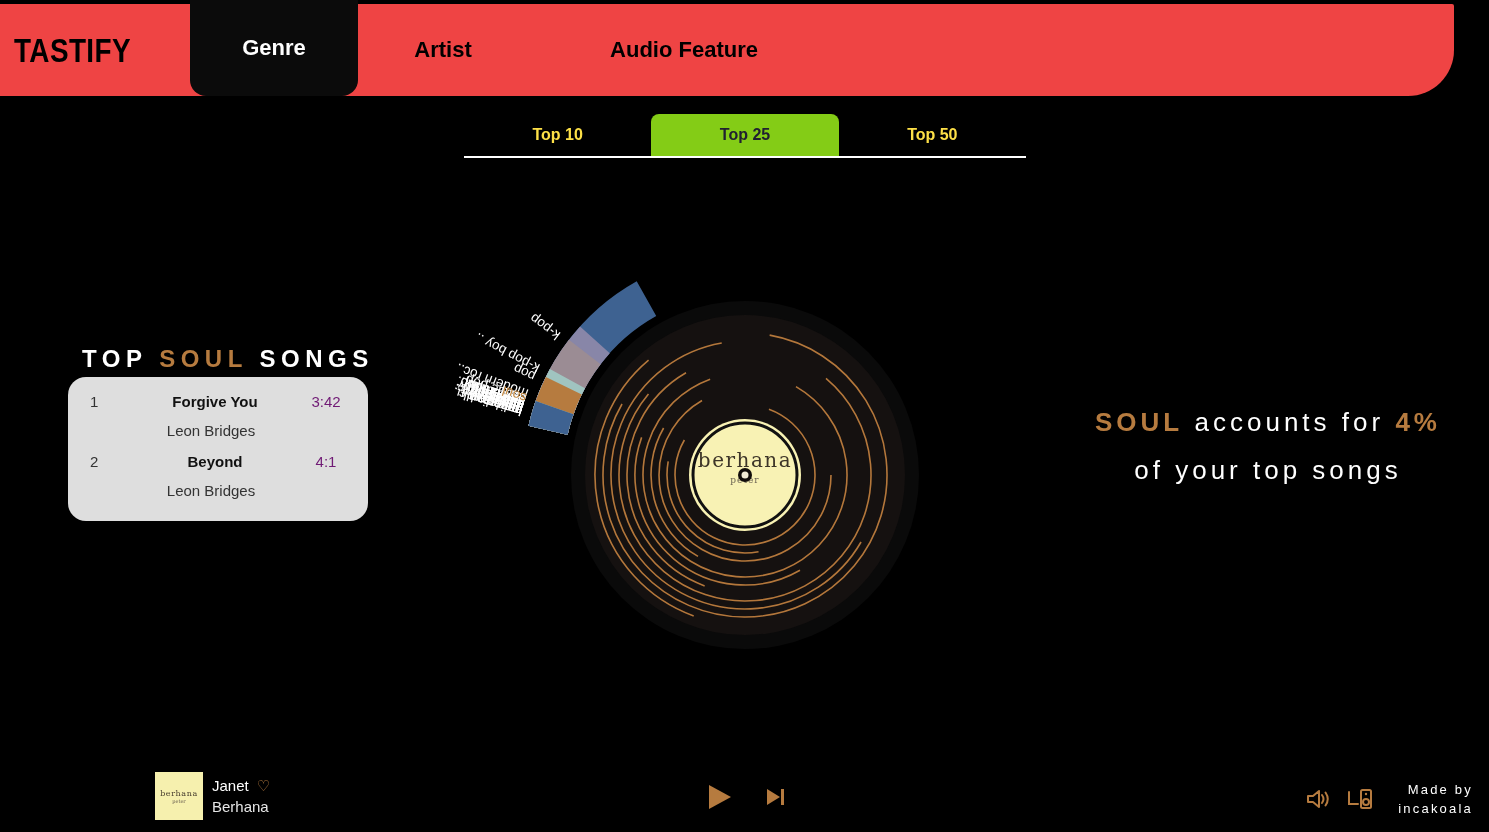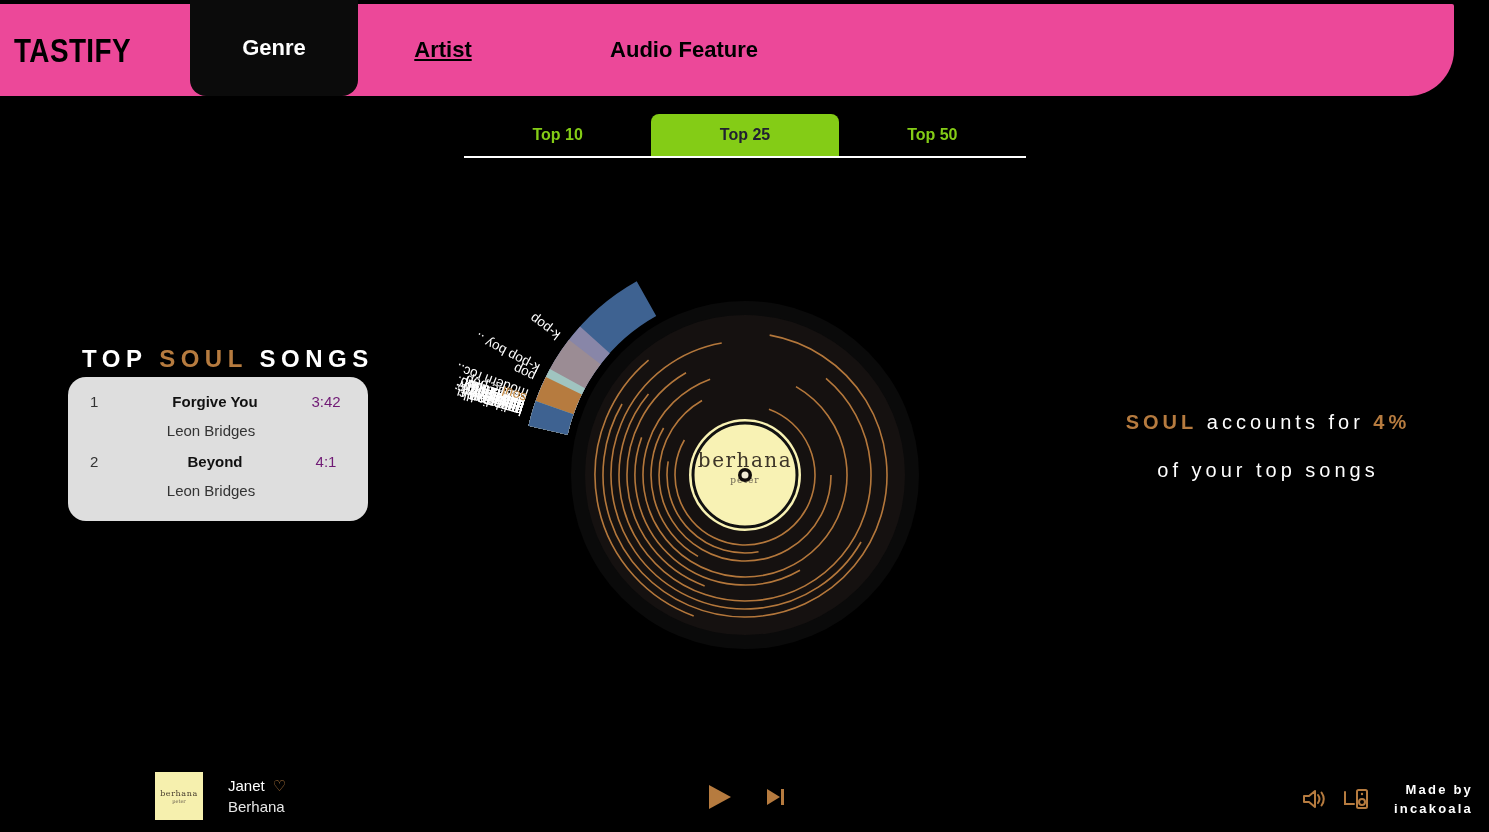--- a/index.html
+++ b/index.html
@@ -15,21 +15,21 @@
     position: relative;
     color: #fff;
   }
 
   
   #header-bar {
     position: absolute;
     left: 0; top: 4px;
     width: 1454px;
     height: 92px;
-    background: #ec4899;
+    background: #ef4444;
     border-bottom-right-radius: 46px;
     border-top-right-radius: 2px;
     display: flex;
     align-items: stretch;
     z-index: 5;
   }
   #brand-wrap {
     width: 190px;
     display: flex;
     align-items: center;
@@ -58,42 +58,42 @@
     box-sizing: border-box;
   }
   .nav-tab.active {
     background: #0b0b0b;
     color: #fff;
     border-bottom-right-radius: 16px;
     border-bottom-left-radius: 16px;
     margin-top: -4px;
     height: 96px;
   }
-  #nav-artist { width: 170px; text-decoration: underline; }
+  #nav-artist { width: 170px; }
   #nav-audio  { width: 230px; justify-content: flex-end; }
 
   
   #topn-tabs {
     position: absolute;
     left: 464px;
     top: 114px;
     width: 562px;
     height: 42px;
     border-bottom: 2px solid #fff;
     display: flex;
     z-index: 4;
   }
   .topn-tab {
     flex: 1;
     display: flex;
     align-items: center;
     justify-content: center;
     font-size: 16px;
     font-weight: bold;
-    color: #84cc16;
+    color: #fde047;
     cursor: pointer;
     box-sizing: border-box;
   }
   .topn-tab.active {
     background: #84cc16;
     color: #202030;
     border-top-left-radius: 8px;
     border-top-right-radius: 8px;
   }
 
@@ -143,21 +143,21 @@
     padding-right: 14px;
   }
 
   
   #stat-block {
     position: absolute;
     left: 1048px;
     top: 398px;
     width: 440px;
     text-align: center;
-    font-size: 20px;
+    font-size: 26px;
     letter-spacing: 4px;
     line-height: 48px;
   }
   #stat-block .hl { color: #b67b3f; font-weight: bold; }
 
   
   #chart-wrap {
     position: absolute;
     left: 455px;
     top: 170px;
@@ -201,21 +201,21 @@
     font-family: "DejaVu Serif", serif;
     font-size: 8px;
     color: #4a4030;
     letter-spacing: 0.6px;
   }
   #album-thumb .t2 {
     font-family: "DejaVu Serif", serif;
     font-size: 5px;
     color: #6a6050;
   }
-  #np-text { margin-left: 25px; line-height: 21px; }
+  #np-text { margin-left: 9px; line-height: 21px; }
   #np-title { font-size: 15px; color: #fff; display: flex; align-items: center; gap: 8px; }
   #np-artist { font-size: 15px; color: #e6e6e6; }
   #heart-icon { color: #b67b3f; font-size: 15px; }
 
   #player-controls {
     position: absolute;
     left: 0; right: 0;
     top: 12px;
     display: flex;
     justify-content: center;
@@ -227,21 +227,21 @@
   #right-controls {
     position: absolute;
     right: 16px;
     top: 10px;
     display: flex;
     align-items: center;
     gap: 14px;
   }
   #made-by {
     font-size: 13px;
-    font-weight: bold;
+    font-weight: normal;
     letter-spacing: 2.2px;
     line-height: 19px;
     text-align: right;
     color: #fff;
     margin-left: 10px;
   }
 </style>
 </head>
 <body>
 

